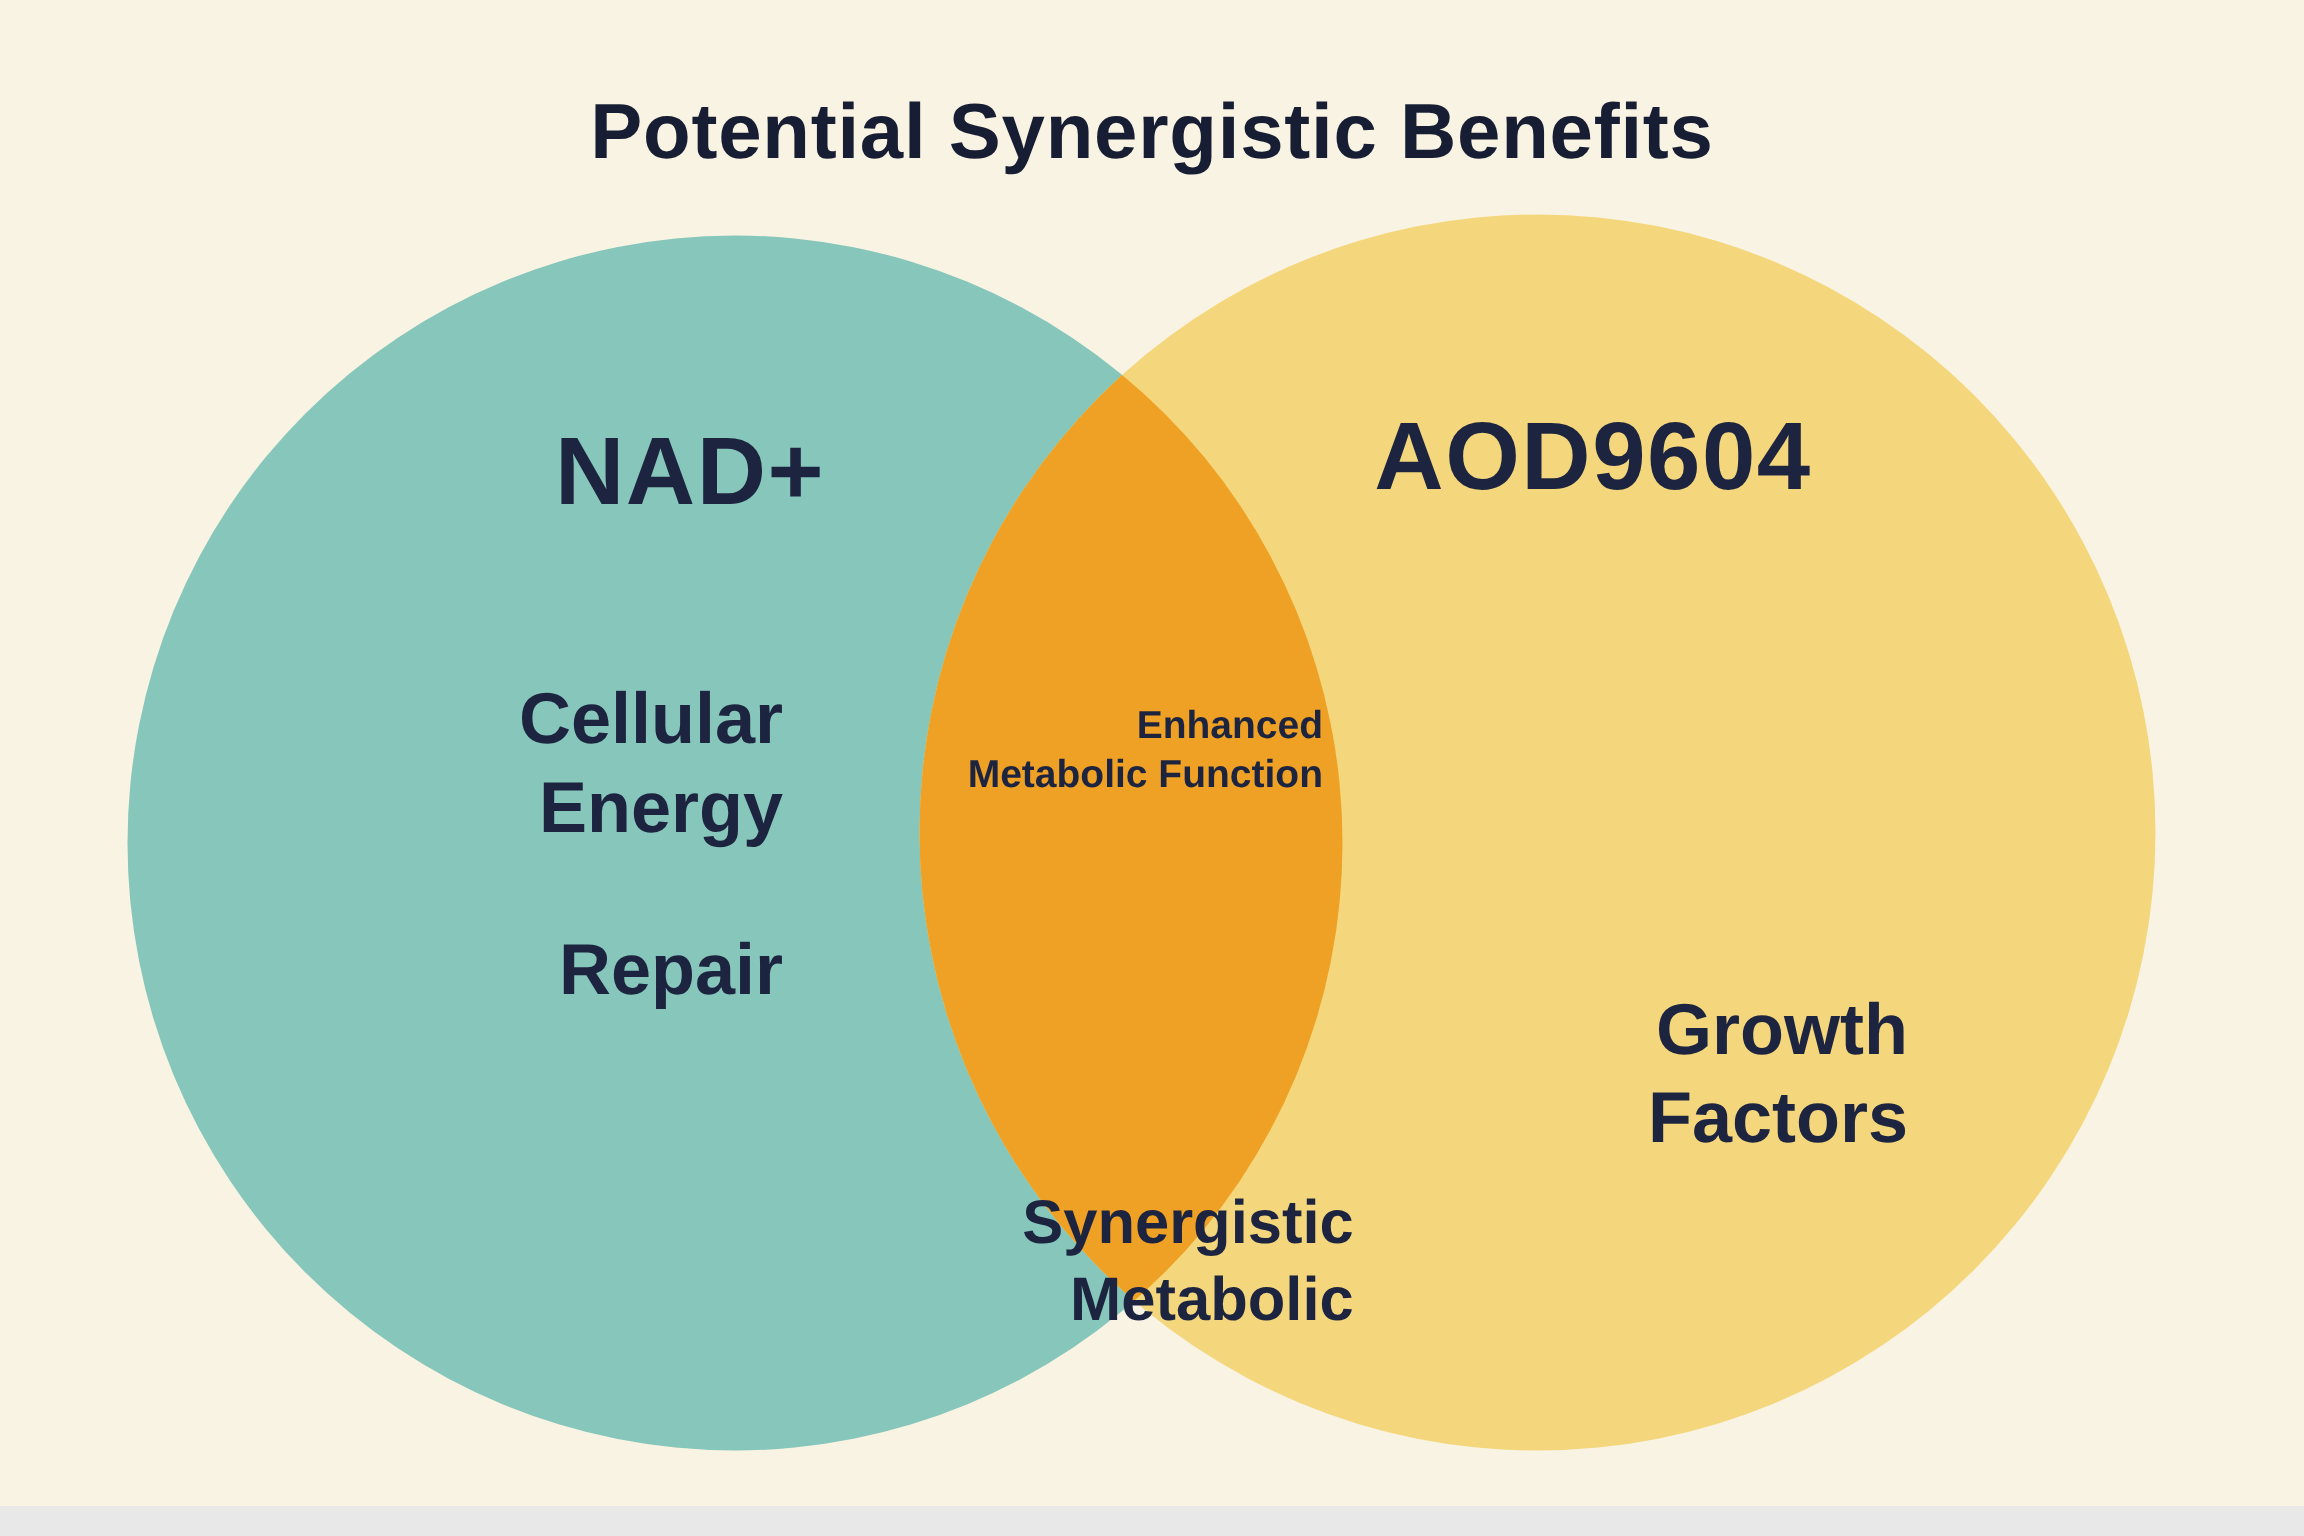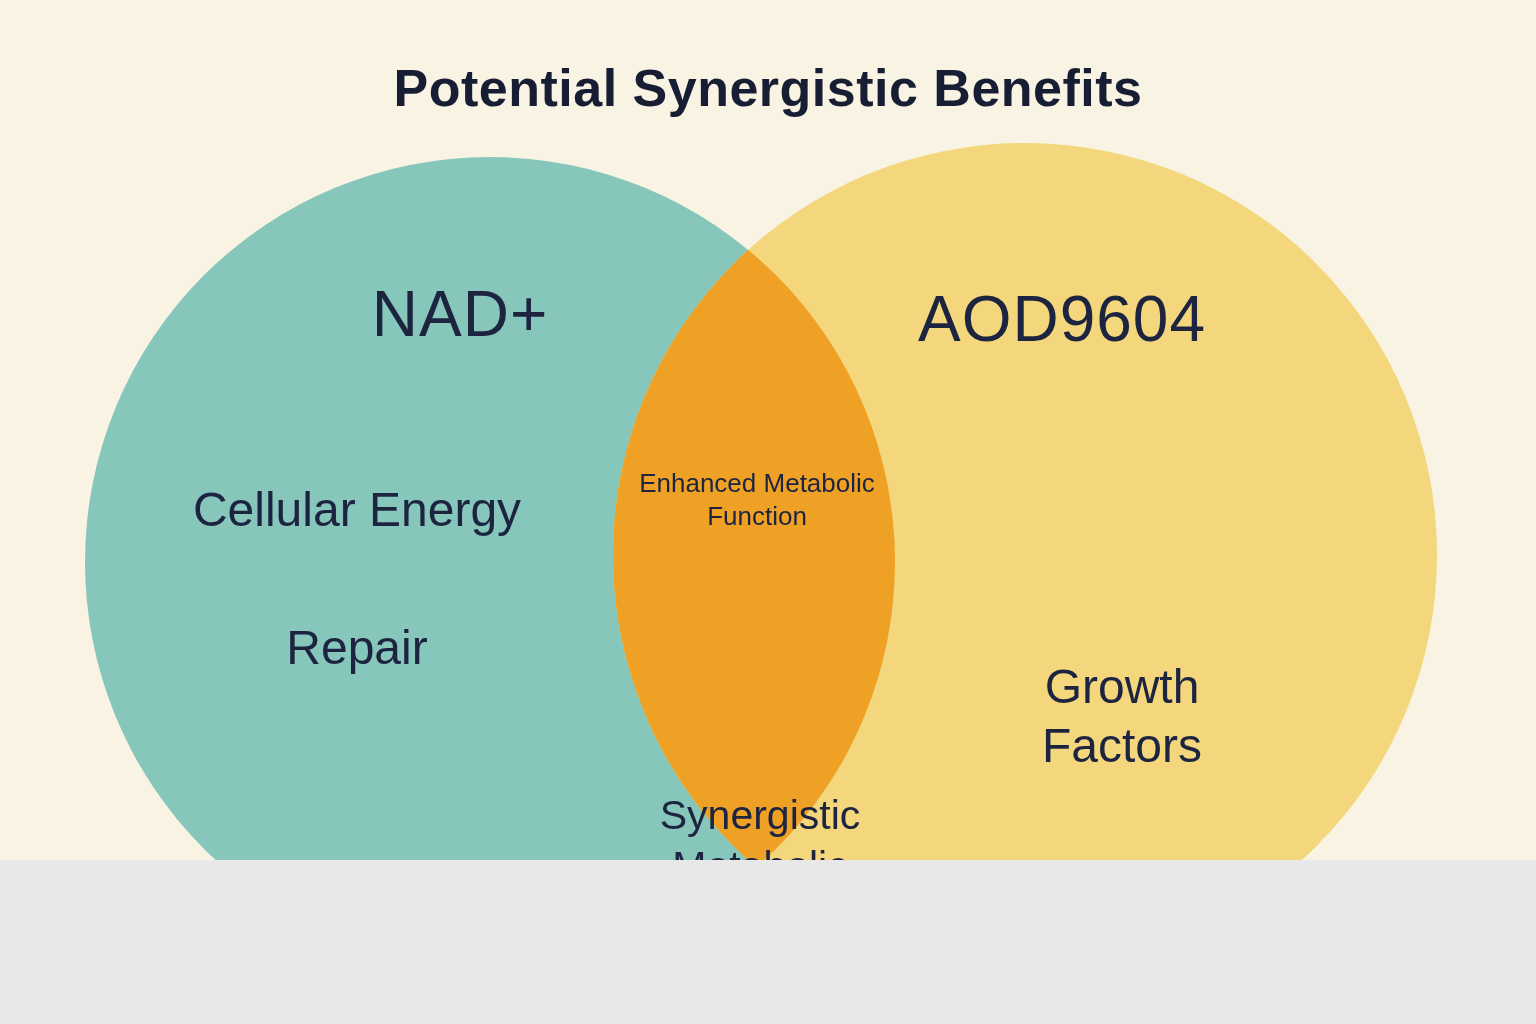--- a/index.html
+++ b/index.html
@@ -3,36 +3,36 @@
 <meta charset="utf-8">
 <style>
   html, body {
     margin: 0;
     padding: 0;
     background: #e8e8e8;
   }
   .canvas {
     position: relative;
     width: 1536px;
-    height: 860px;
+    height: 1004px;
     overflow: hidden;
     font-family: "Liberation Sans", sans-serif;
     -webkit-font-smoothing: antialiased;
   }
   .venn-svg {
     position: absolute;
     inset: 0;
     display: block;
   }
   .label {
     position: absolute;
     transform: translate(-50%, -50%);
-    text-align: center;
+    text-align: right;
     color: #1d2440;
-    font-weight: 400;
+    font-weight: 700;
     white-space: normal;
   }
   .title {
     position: absolute;
     left: 50%;
     top: 88px;
     transform: translate(-50%, -50%);
     width: 100%;
     text-align: center;
     color: #171e33;
@@ -74,21 +74,21 @@
     </defs>
     <g clip-path="url(#leftClip)">
       <circle cx="1025" cy="555" r="412" fill="#efa125"></circle>
     </g>
   </svg>
 
   <div class="title">Potential Synergistic Benefits</div>
 
   <div class="label set-title" style="left:460px; top:314px;">NAD+</div>
 
-  <div class="label set-title" style="left:1062px; top:319px;">AOD9604</div>
+  <div class="label set-title" style="left:1062px; top:304px;">AOD9604</div>
 
   <div class="label side-item" style="left:357px; top:510px; width:330px;">Cellular Energy</div>
 
   <div class="label side-item" style="left:357px; top:648px; width:330px;">Repair</div>
 
 
   <div class="label side-item" style="left:1122px; top:717px; width:300px;">Growth Factors</div>
 
   <div class="label overlap-item" style="left:757px; top:500px; width:250px;">Enhanced Metabolic Function</div>
 

